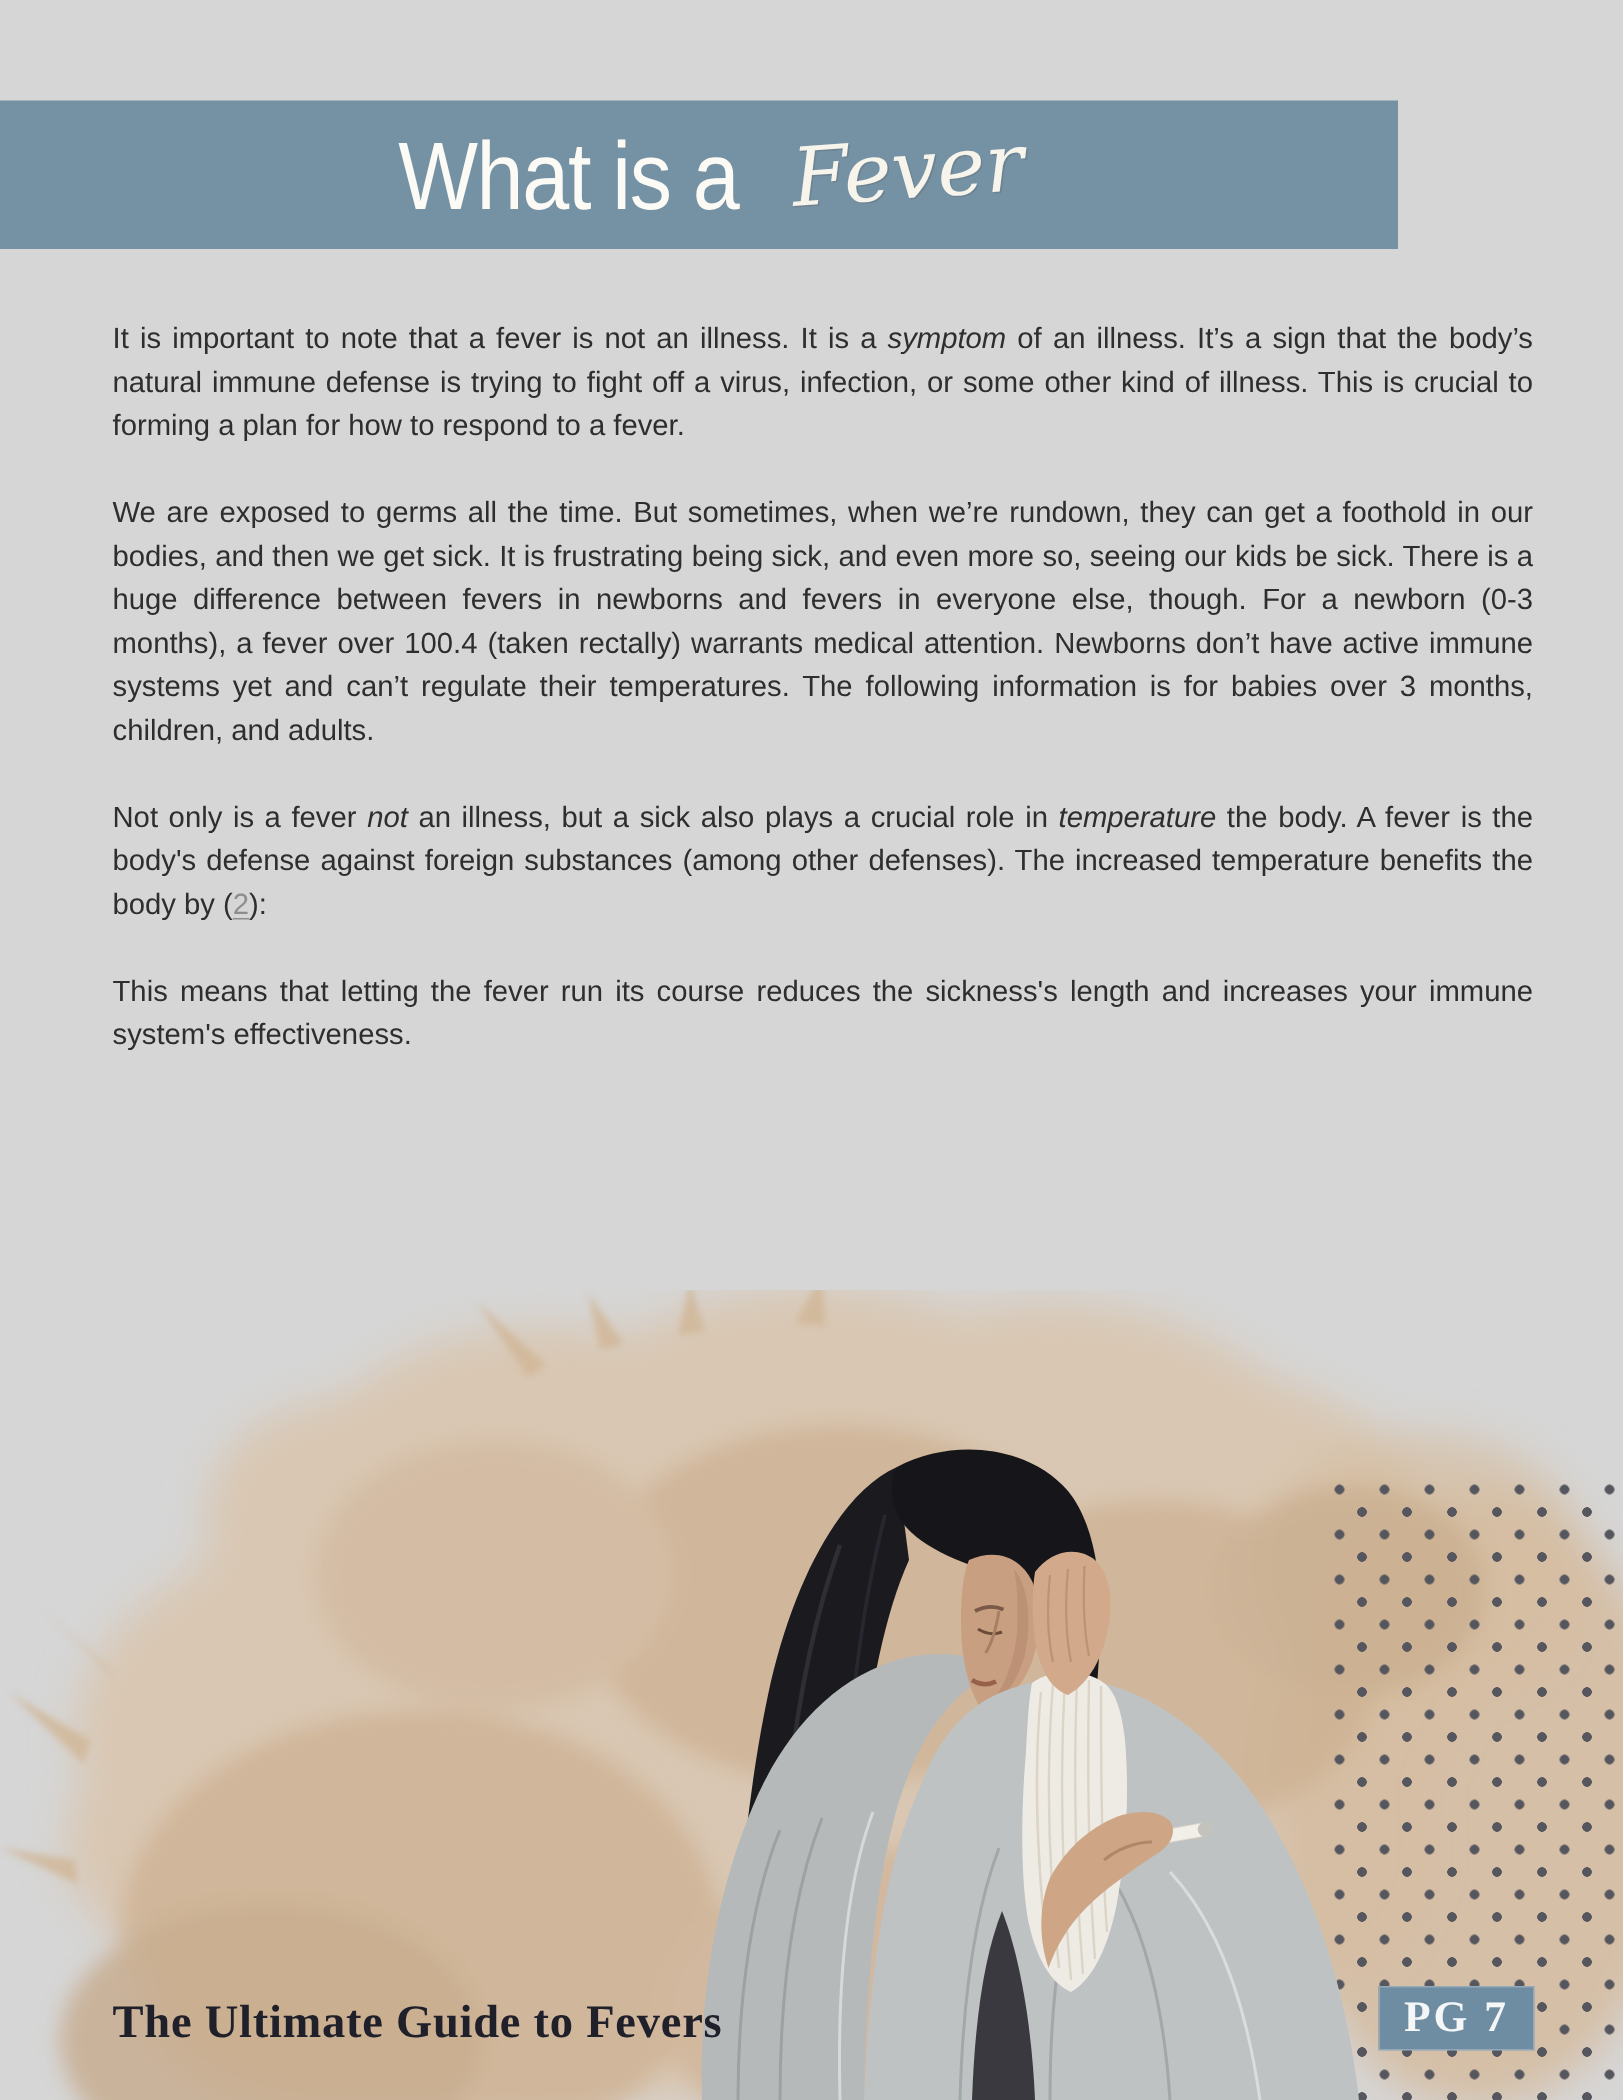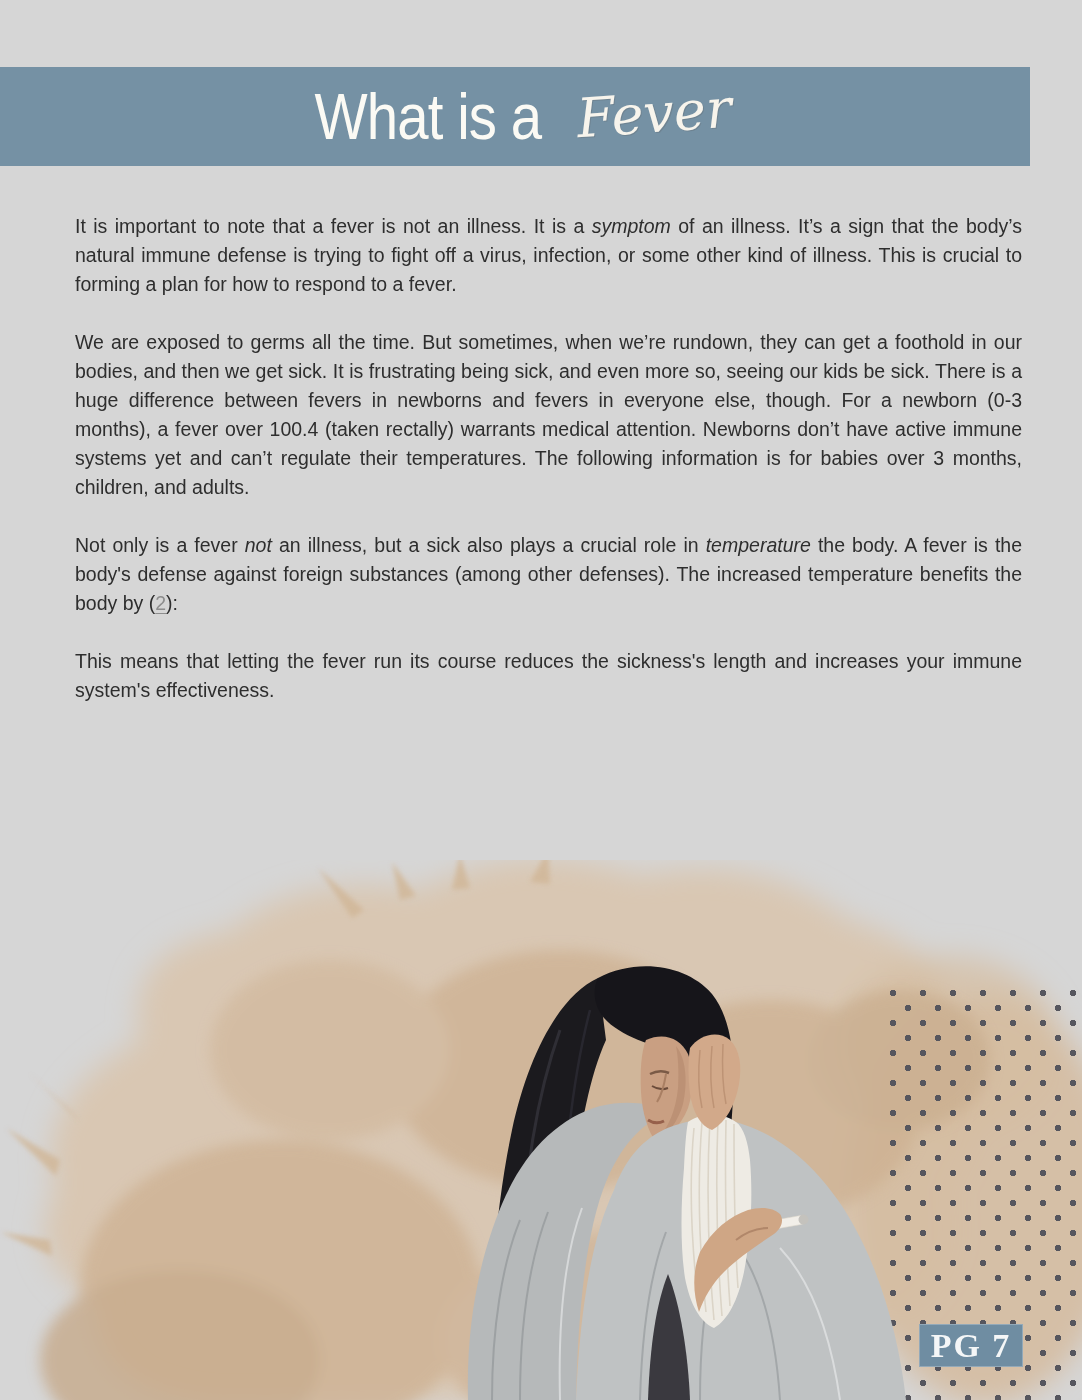--- a/index.html
+++ b/index.html
@@ -8,21 +8,21 @@
   }
   *{box-sizing:border-box;}
   html,body{margin:0;padding:0;overflow:hidden;}
   body{
     width:1082px;height:1400px;position:relative;
     background:var(--page-bg);
     font-family:"Liberation Sans",sans-serif;
   }
   
   .header-band{
-    position:absolute;left:0;top:67px;width:1030px;height:99px;
+    position:absolute;left:0;top:67px;width:932px;height:99px;
     background:var(--band);
     display:flex;align-items:center;justify-content:center;
   }
   .title-main{
     color:#fbfaf4;font-size:64px;font-weight:400;letter-spacing:-1px;
     display:inline-block;transform:scaleX(.88);transform-origin:center;
   }
   .title-script{
     color:#f7f4ec;font-family:"DejaVu Serif",serif;font-style:italic;
     font-size:54px;margin-left:20px;display:inline-block;
@@ -55,21 +55,21 @@
   }
   .footer-title{
     position:absolute;left:75px;top:470px;
     font-family:"Liberation Serif",serif;font-weight:700;font-size:31px;
     color:var(--footer-text);letter-spacing:.5px;
   }
   .page-badge{
     position:absolute;left:919px;top:464px;width:104px;height:43px;
     background:var(--badge);
     display:flex;align-items:center;justify-content:center;
-    font-family:"Liberation Serif",serif;font-weight:700;font-size:34px;
+    font-family:"Liberation Serif",serif;font-weight:700;font-size:29px;
     color:#f4f6f7;letter-spacing:2px;
     box-shadow:0 0 0 1px rgba(255,255,255,.25) inset;
   }
 </style>
 </head>
 <body>
 
 <div class="header-band">
   <span class="title-main">What is a</span>
   <span class="title-script">Fever</span>
@@ -171,14 +171,15 @@
 
     <g transform="rotate(-10 764 366)">
       <rect x="722" y="362" width="84" height="9" rx="4.5" fill="#f2efe9" stroke="#d8d2c6" stroke-width="0.5"></rect>
       <circle cx="804" cy="366.5" r="5" fill="#c4c2bd"></circle>
     </g>
 
     <path d="M700,392 C712,370 730,356 748,350 C762,346 774,348 780,354 C784,360 782,368 774,374 C756,386 738,398 724,412 C712,424 704,438 699,452 C693,434 692,412 700,392 Z" fill="#cfa685"></path>
     <path d="M736,380 C746,372 758,368 768,368" stroke="#b1876a" stroke-width="2" fill="none"></path>
   </svg>
 
+  <div class="footer-title">The Ultimate Guide to Fevers</div>
   <div class="page-badge">PG 7</div>
 </div>
 
 </body></html>

